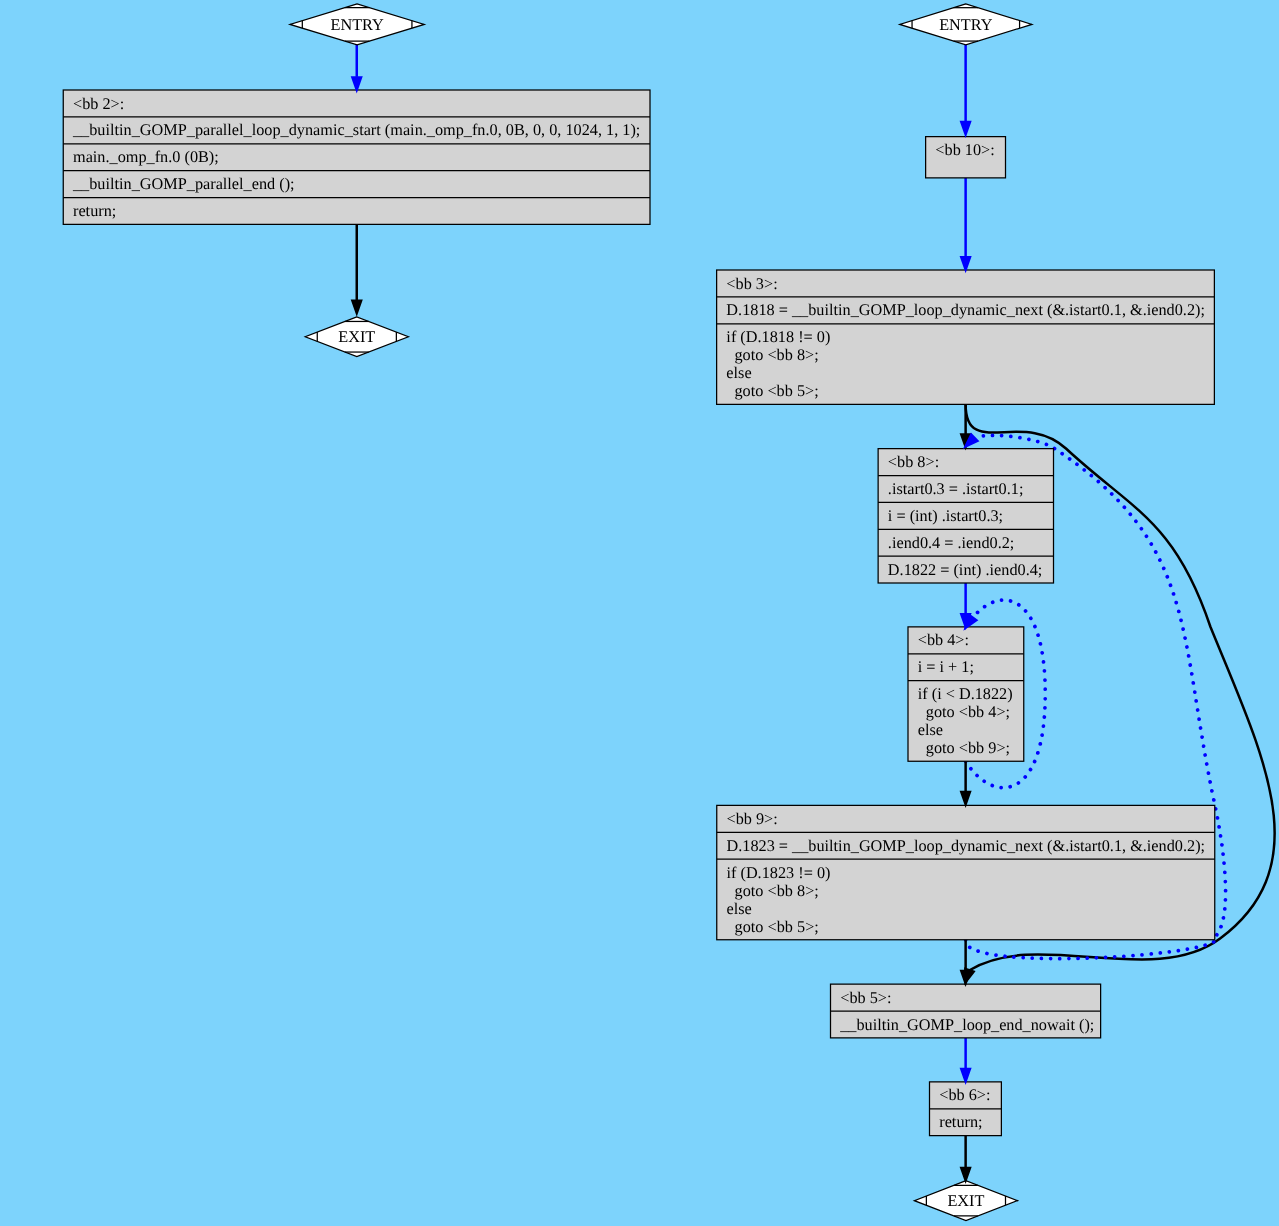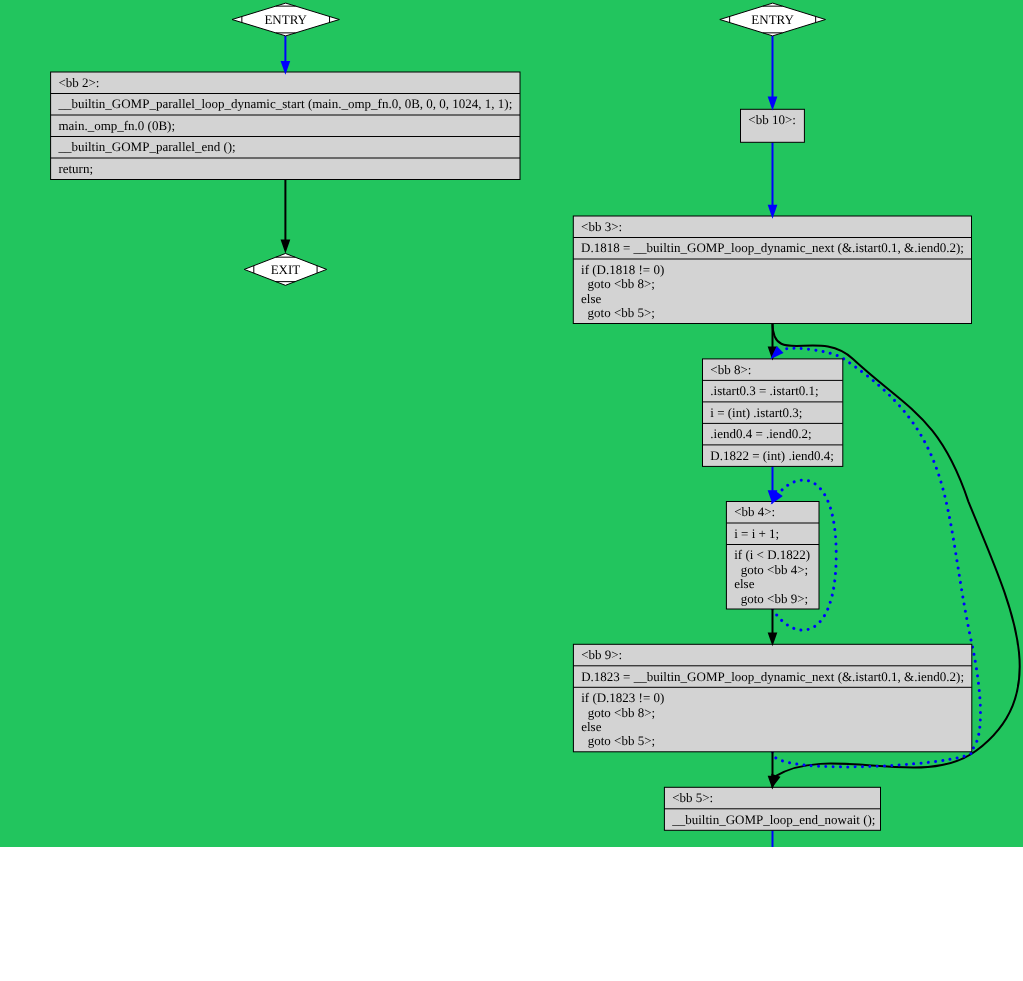--- a/index.html
+++ b/index.html
@@ -1,17 +1,17 @@
 <!DOCTYPE html>
 <html><head>
 <meta charset="utf-8">
 <title>GCC control flow graph</title>
 <style>
   html,body{margin:0;padding:0;background:#ffffff;}
-  #page{position:relative;width:1023px;height:847px;background:#22c55e;overflow:hidden;}
+  #page{position:relative;width:1023px;height:981px;background:#7dd3fc;overflow:hidden;}
   svg{display:block;}
   #cfg{transform:translateZ(0);}
   .nodetext{font-family:"Liberation Serif",serif;font-size:13px;fill:#000000;white-space:pre;
             text-rendering:geometricPrecision;-webkit-font-smoothing:antialiased;}
   .rec{stroke:#000000;stroke-width:1;}
   .sep{stroke:#000000;stroke-width:1;fill:none;}
   .dia{fill:#ffffff;stroke:#000000;stroke-width:1;}
   .diam{fill:none;stroke:#000000;stroke-width:1;}
   .e-blue{fill:none;stroke:#0000ff;stroke-width:2;}
   .e-black{fill:none;stroke:#000000;stroke-width:2;}

